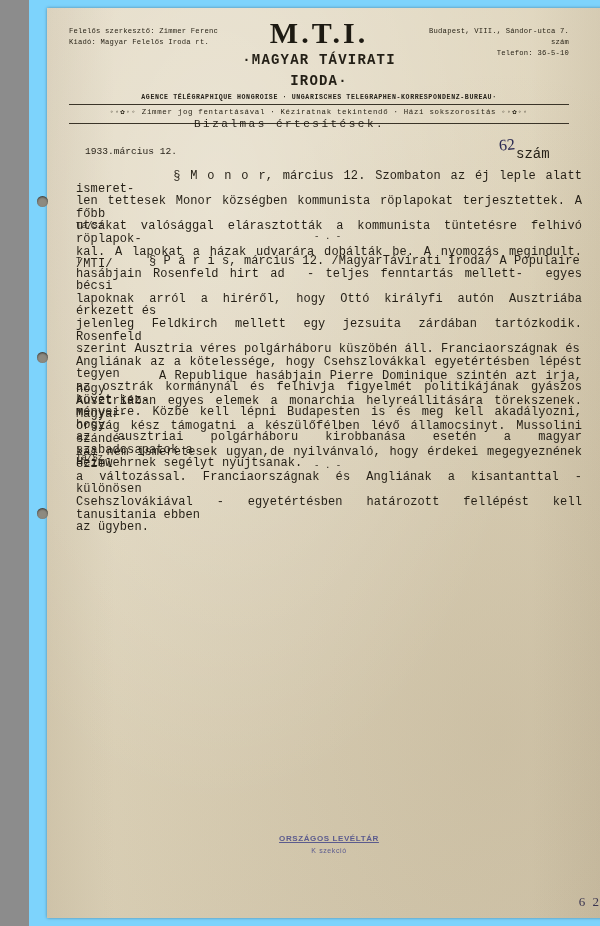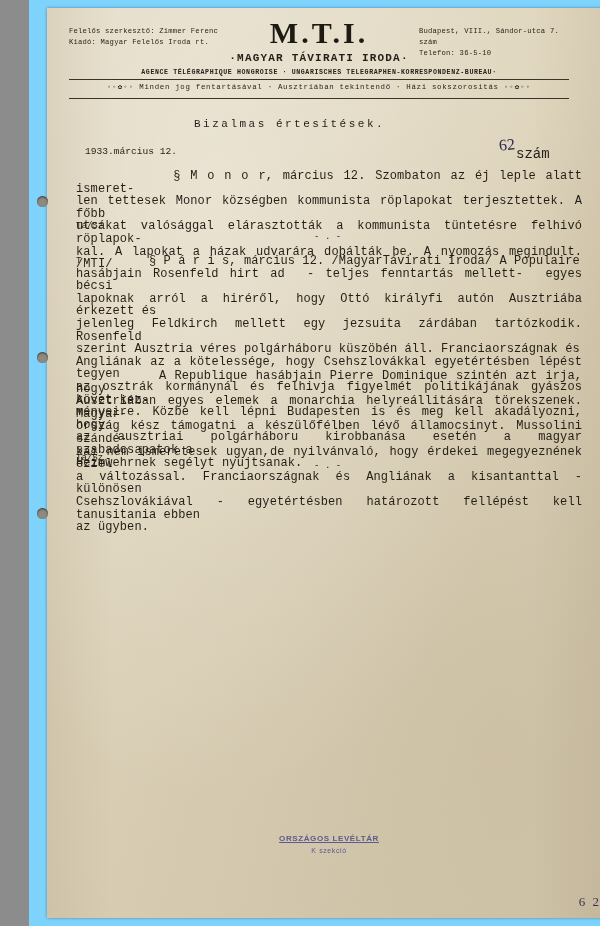--- a/index.html
+++ b/index.html
@@ -64,36 +64,36 @@
     justify-content: space-between;
     align-items: flex-start;
     font-size: 7.2px;
     letter-spacing: 0.2px;
     line-height: 1.5;
   }
   .lh-left, .lh-right {
     width: 150px;
     padding-top: 4px;
   }
-  .lh-right { text-align: left; }
+  .lh-right { text-align: right; }
   .lh-center {
     flex: 1;
     text-align: center;
     margin-top: -4px;
   }
   .mti-logo {
     font-family: "Liberation Serif", serif;
     font-weight: bold;
     font-size: 30px;
     letter-spacing: 3px;
     line-height: 1;
     color: #1d1a12;
   }
   .mti-sub1 {
-    font-size: 11px;
+    font-size: 14px;
     letter-spacing: 1.2px;
     font-weight: bold;
     margin-top: 2px;
     color: #231f16;
   }
   .mti-sub2 {
     font-size: 6.6px;
     letter-spacing: 0.6px;
     font-weight: bold;
     margin-top: 2px;
@@ -226,21 +226,21 @@
       </div>
       <div class="lh-right">
         <div>Budapest, VIII., Sándor-utca 7. szám</div>
         <div>Telefon: 36-5-10</div>
       </div>
     </div>
     <div class="mti-sub2" style="text-align:center;">AGENCE TÉLÉGRAPHIQUE HONGROISE · UNGARISCHES TELEGRAPHEN-KORRESPONDENZ-BUREAU·</div>
     <div class="rule"></div>
     <div class="mti-foot">
       <span class="orn">◦◦✿◦◦</span>
-      <span>Minden jog fentartásával · Ausztriában tekintendő · Házi sokszorosítás</span>
+      <span>Zimmer jog fentartásával · Kéziratnak tekintendő · Házi sokszorosítás</span>
       <span class="orn">◦◦✿◦◦</span>
     </div>
     <div class="rule2"></div>
   </div>
 
   <div class="doc-title">Bizalmas  értesítések.</div>
 
   <div class="date-line">1933.március 12.</div>
   <div class="num-hand">62</div>
   <div class="num-line">szám</div>

